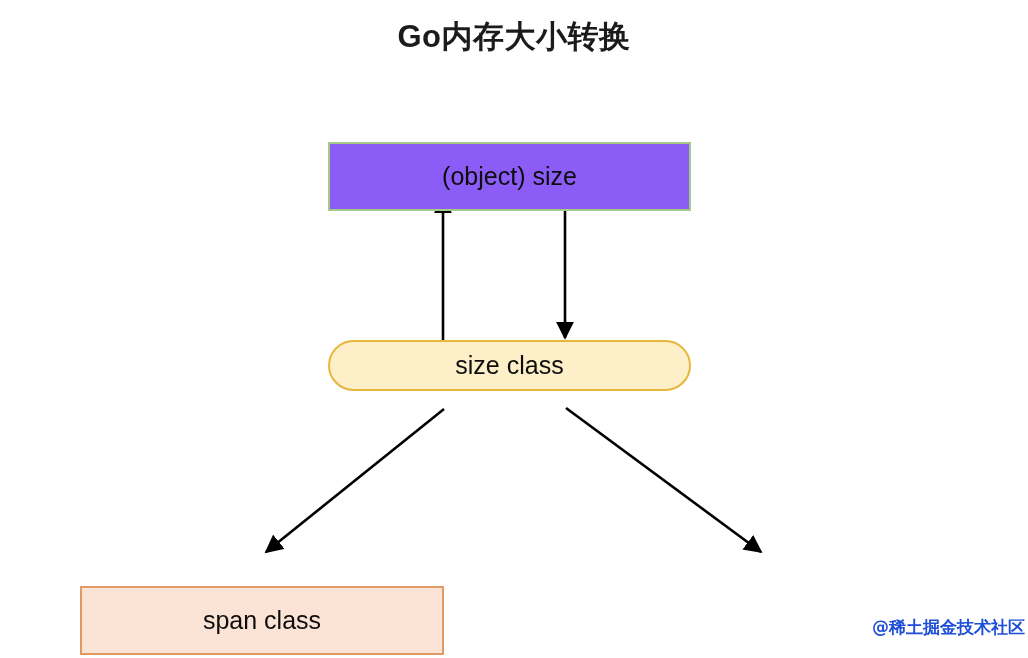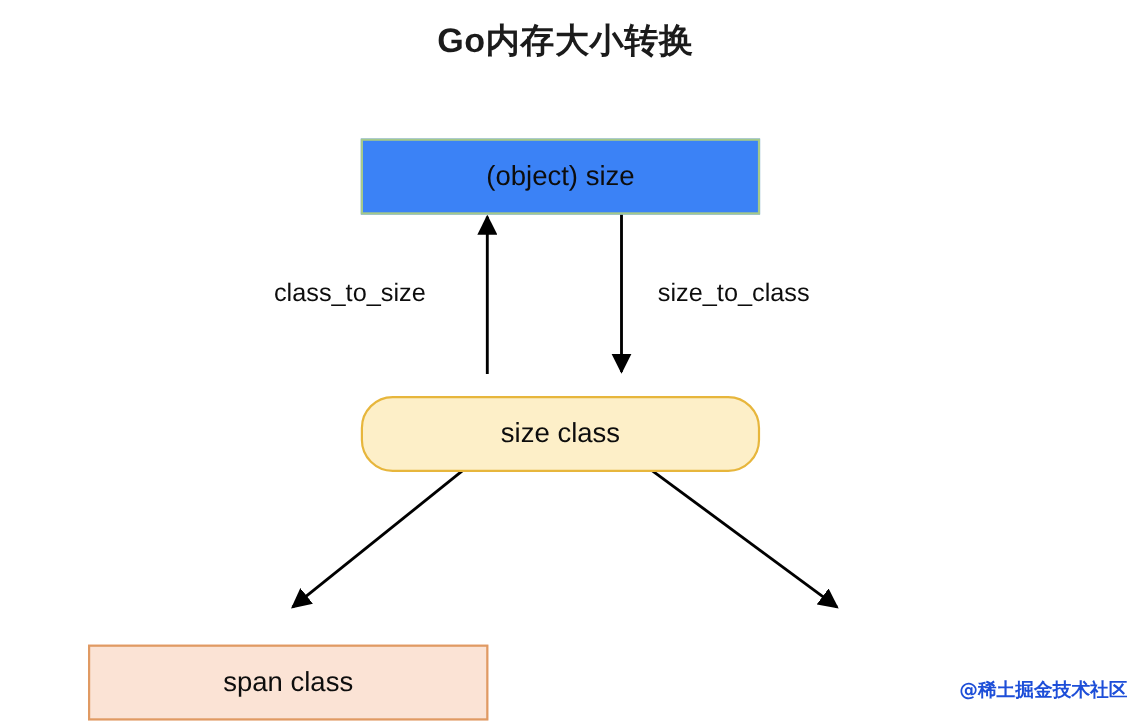--- a/index.html
+++ b/index.html
@@ -43,22 +43,23 @@
     display: flex;
     align-items: center;
     justify-content: center;
     font-size: 25px;
     color: #0d0d0d;
     border-width: 2px;
     border-style: solid;
     white-space: nowrap;
   }
   .node-green {
-    background: #3b82f6;
+    background: #8b5cf6;
     border-color: #a5c98a;
+    margin-top: 16px;
   }
   .node-yellow {
     background: #fdefc8;
     border-color: #e7b63c;
   }
   .node-orange {
     background: #fbe3d5;
     border-color: #e09a63;
     margin-top: 32px;
   }
@@ -67,23 +68,23 @@
     border-color: #8fa8d4;
   }
   #node-object-size {
     left: 328px;
     top: 126px;
     width: 363px;
     height: 69px;
   }
   #node-size-class {
     left: 328px;
-    top: 360px;
+    top: 340px;
     width: 363px;
-    height: 69px;
+    height: 51px;
     border-radius: 29px;
   }
   #node-span-class {
     left: 80px;
     top: 554px;
     width: 364px;
     height: 69px;
   }
   #node-num-of-page {
     left: 578px;
@@ -149,21 +150,19 @@
 
   <div class="node node-yellow" id="node-size-class">
     <span>size class</span>
   </div>
 
   <div class="node node-orange" id="node-span-class">
     <span>span class</span>
   </div>
 
 
-  <div class="edge-label" id="label-class-to-size">class_to_size</div>
 
-  <div class="edge-label" id="label-size-to-class">size_to_class</div>
 
 
 
   <div class="watermark">@稀土掘金技术社区</div>
 
 </div>
 
 </body></html>

